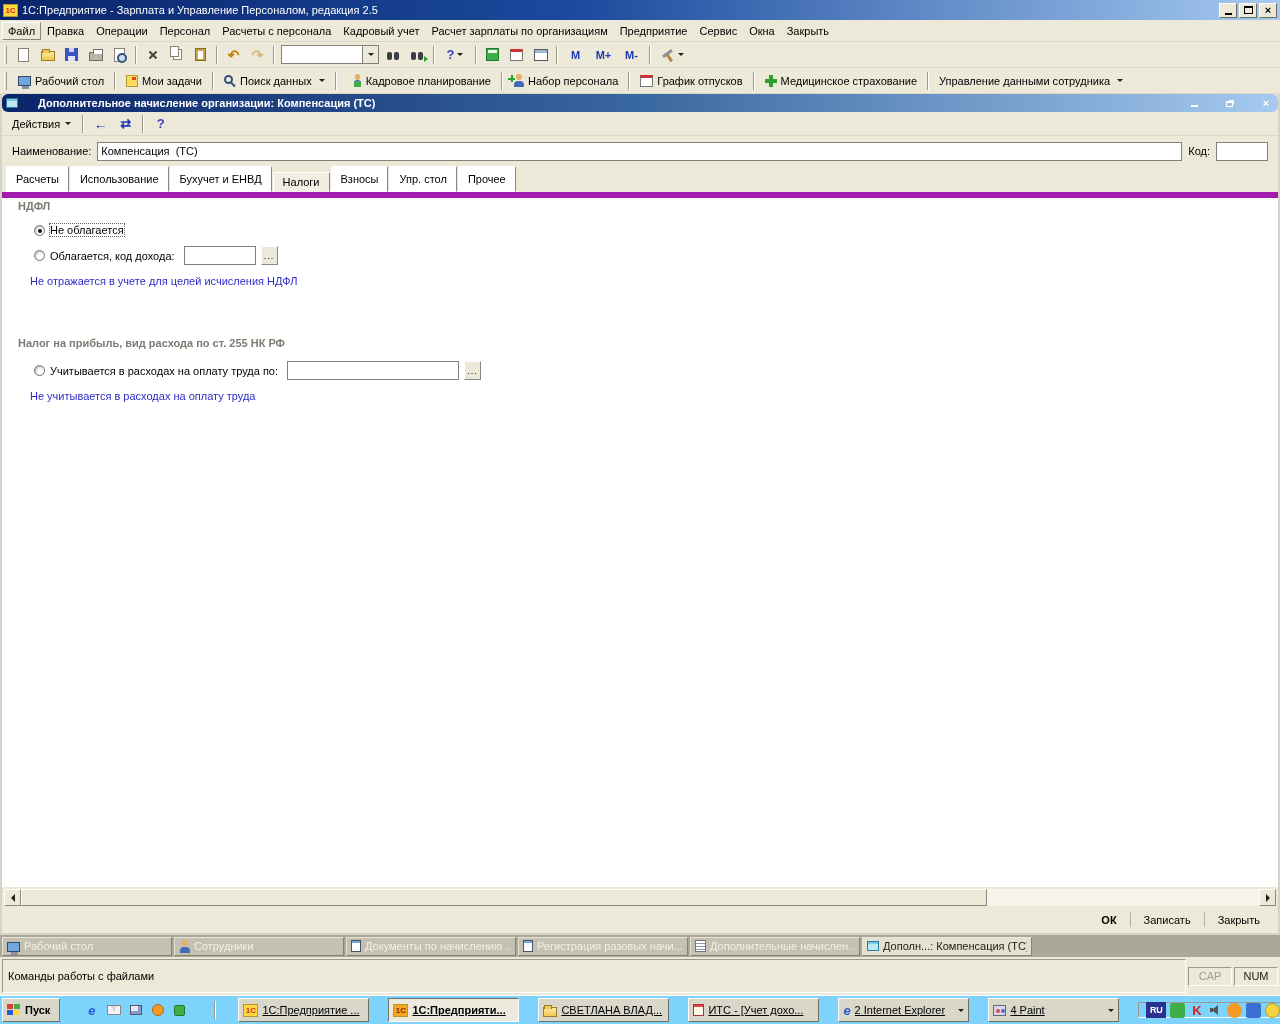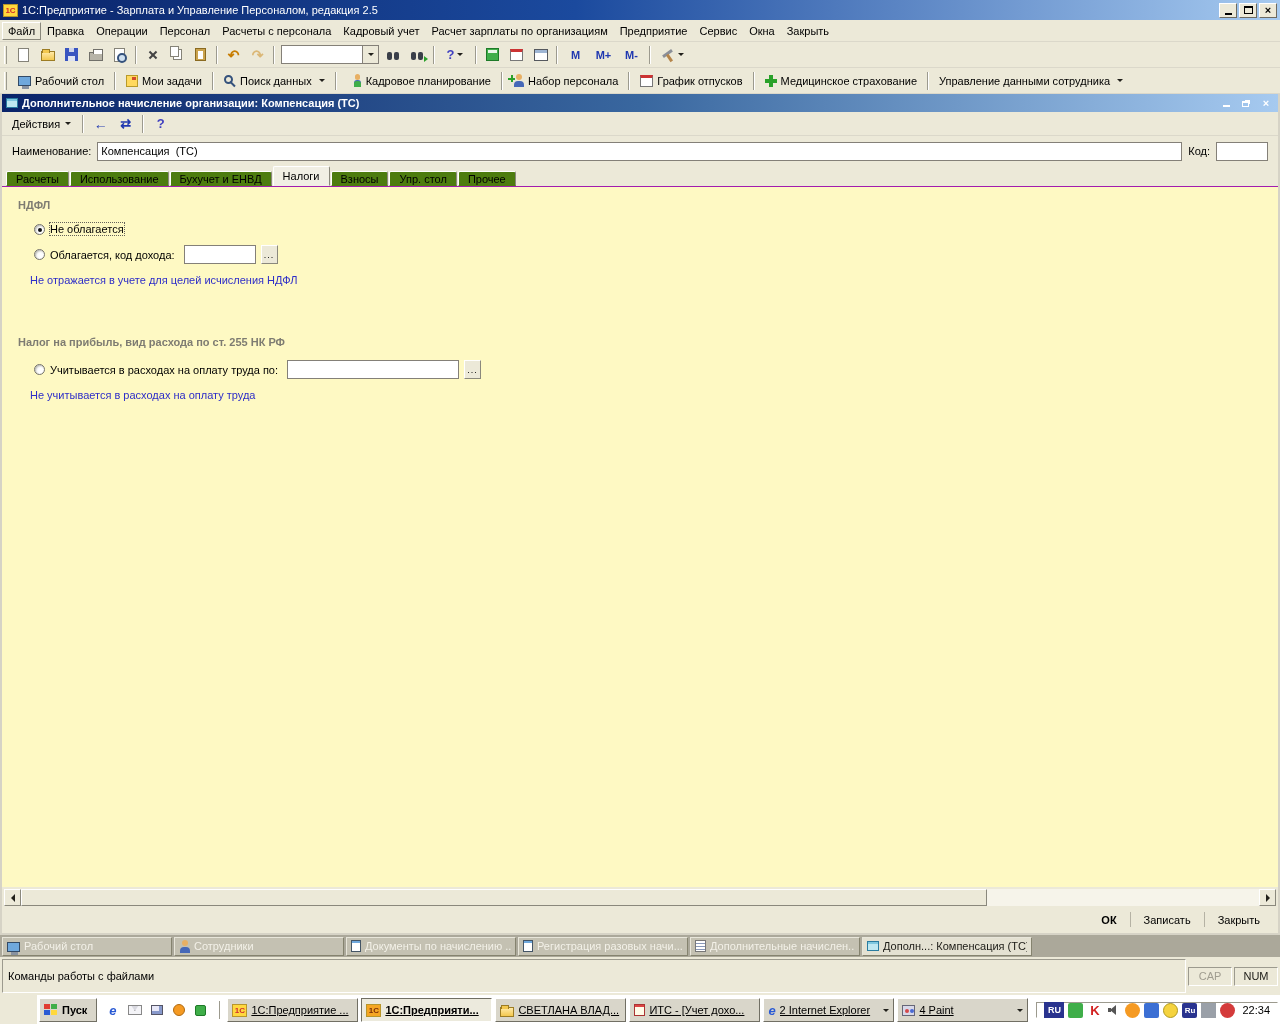--- a/index.html
+++ b/index.html
@@ -103,35 +103,35 @@
 .g-greens{width:11px;height:11px;background:#3fae49;border:1px solid #1e7a28;border-radius:2px;}
 .g-paint{width:13px;height:11px;background:#d8d8e8;border:1px solid #667;position:relative;}
 .g-paint::after{content:"";position:absolute;width:4px;height:4px;border-radius:50%;background:#d4484a;left:2px;top:3px;box-shadow:5px 0 0 #4a6ad4;}
 .g-its{width:11px;height:12px;background:#fffbe8;border:1px solid #a33;box-shadow:inset 0 2px 0 #d44;}
 .g-vol{width:12px;height:12px;position:relative;}
 .g-vol::before{content:"";position:absolute;left:0;top:4px;width:3px;height:4px;background:#555;}
 .g-vol::after{content:"";position:absolute;left:2px;top:1px;border-top:5px solid transparent;border-bottom:5px solid transparent;border-right:6px solid #555;}
 
 
 .doc-window{flex:1;display:flex;flex-direction:column;border:2px solid #d6d3c6;border-top:none;min-height:0;}
-.doc-titlebar{flex:0 0 18px;background:linear-gradient(90deg,#0a246a 0%,#39679f 50%,#a6caf0 100%);display:flex;align-items:center;gap:4px;padding:0 4px;color:#fff;font-weight:bold;}
+.doc-titlebar{flex:0 0 18px;background:linear-gradient(90deg,#0a246a 0%,#39679f 50%,#a6caf0 100%);display:flex;align-items:center;gap:20px;padding:0 4px;color:#fff;font-weight:bold;border-radius:6px;}
 .doc-title{flex:1;white-space:nowrap;overflow:hidden;}
 .doc-winbtn{width:16px;height:14px;display:inline-flex;align-items:center;justify-content:center;padding:0;color:#fff;}
 .doc-winbtn .glyph-min{background:#fff;margin-top:6px;}
 .doc-winbtn .glyph-x{color:#fff;}
 .doc-actionbar{flex:0 0 24px;display:flex;align-items:center;gap:2px;padding:0 4px;border-bottom:1px solid #dbd8ca;background:#ece9d8;}
 .abtn{height:20px;display:inline-flex;align-items:center;gap:2px;padding:0 6px;}
 .doc-namerow{flex:0 0 30px;display:flex;align-items:center;gap:6px;padding:0 10px;background:#ece9d8;}
 .txt{background:#fff;border:1px solid #848078;height:19px;padding:0 3px;outline:none;}
 .name-input{flex:1;}
 .code-input{width:52px;}
 .tabstrip{flex:0 0 20px;display:flex;align-items:flex-end;padding:0 4px;background:#ece9d8;}
-.tab{height:15px;display:inline-flex;align-items:center;padding:0 9px;background:#4d7c0f;border:1px solid;border-color:#fff #8a887c transparent #fff;border-radius:2px 2px 0 0;margin-right:1px;white-space:nowrap;}
+.tab{height:26px;display:inline-flex;align-items:center;padding:0 9px;background:#ffffff;border:1px solid;border-color:#fff #8a887c transparent #fff;border-radius:2px 2px 0 0;margin-right:1px;white-space:nowrap;}
 .tab.active{height:20px;background:#f1efe4;border-bottom:1px solid #f1efe4;position:relative;z-index:2;}
-.tab-content{flex:1;background:#fef9c3;border-top:1px solid #a21caf;padding:10px 16px;min-height:0;overflow:hidden;}
+.tab-content{flex:1;background:#ffffff;border-top:6px solid #a21caf;padding:0 16px;min-height:0;overflow:hidden;}
 .section-header{font-weight:bold;color:#7e7c72;margin:2px 0 12px;}
 .section-header.mt-big{margin-top:50px;}
 .radio-row{display:flex;align-items:center;gap:5px;margin:0 0 10px 16px;}
 .radio{width:11px;height:11px;border-radius:50%;background:#fff;border:1px solid #757369;box-shadow:inset 1px 1px 2px rgba(90,90,80,.45);position:relative;flex:0 0 11px;}
 .radio.checked::after{content:"";position:absolute;left:3px;top:3px;width:4px;height:4px;border-radius:50%;background:#111;}
 .focusrect{outline:1px dotted #64625a;}
 .income-code-input{width:72px;margin-left:4px;}
 .expense-input{width:172px;margin-left:4px;}
 .dots-btn{width:17px;height:19px;background:#ece9d8;border:1px solid;border-color:#fff #8a887c #8a887c #fff;font-size:9px;letter-spacing:1px;display:inline-flex;align-items:flex-end;justify-content:center;padding:0 0 3px;}
 .note-link{color:#2d2dc8;margin:0 0 0 12px;}
@@ -148,21 +148,21 @@
 
 
 .mdi-tabbar{flex:0 0 22px;background:#aba89a;display:flex;align-items:center;gap:2px;padding:1px 2px;}
 .mdi-tab{width:170px;height:19px;background:#c4c1b2;border:1px solid;border-color:#e8e6da #85836f #85836f #e8e6da;display:inline-flex;align-items:center;gap:4px;padding:0 4px;color:#f3f1e8;overflow:hidden;white-space:nowrap;flex:0 0 170px;}
 .mdi-tab.active{background:#e4e1d2;color:#1c1b16;}
 .mdi-tab .lbl{overflow:hidden;text-overflow:clip;white-space:nowrap;}
 .statusbar{flex:0 0 23px;background:#ece9d8;display:flex;align-items:center;gap:2px;padding:2px;}
 .status-hint{flex:1;height:22px;border:1px solid;border-color:#9c9a8e #fff #fff #9c9a8e;display:flex;align-items:center;padding:16px 5px;}
 .status-cell{width:44px;height:19px;border:1px solid;border-color:#9c9a8e #fff #fff #9c9a8e;display:flex;align-items:center;justify-content:center;color:#a09d90;}
 .status-cell.on{color:#21201b;}
-.taskbar{flex:0 0 29px;background:#ffffff;border-top:1px solid #fff;display:flex;align-items:center;gap:3px;padding:2px;margin-left:37px;}
+.taskbar{flex:0 0 29px;background:#7dd3fc;border-top:1px solid #fff;display:flex;align-items:center;gap:19px;padding:2px;}
 .start-btn{height:24px;display:inline-flex;align-items:center;gap:4px;padding:0 9px 0 4px;background:#d9d6ca;border:1px solid;border-color:#fff #716f64 #716f64 #fff;font-weight:bold;}
 .winflag{width:14px;height:12px;display:grid;grid-template-columns:6px 6px;grid-template-rows:5px 5px;gap:1px;}
 .winflag i{display:block;}
 .wf1{background:#e03c31;}.wf2{background:#3fae49;}.wf3{background:#2a5ad4;}.wf4{background:#ffd83d;}
 .ql{display:flex;align-items:center;gap:3px;padding:0 3px;}
 .qlicon{width:19px;height:19px;display:inline-flex;align-items:center;justify-content:center;padding:0;}
 .taskbtn{width:131px;height:24px;background:#d9d6ca;border:1px solid;border-color:#fff #716f64 #716f64 #fff;display:inline-flex;align-items:center;gap:4px;padding:0 4px;white-space:nowrap;overflow:hidden;flex:0 0 131px;}
 .taskbtn.pressed{border-color:#716f64 #fff #fff #716f64;background:#eceadd;font-weight:bold;}
 .taskbtn .lbl{overflow:hidden;white-space:nowrap;flex:1;text-align:left;text-decoration:underline;}
 .tray{margin-left:auto;height:16px;border:1px solid;border-color:#9c9a8e #fff #fff #9c9a8e;display:flex;align-items:center;gap:4px;padding:0 7px;}

